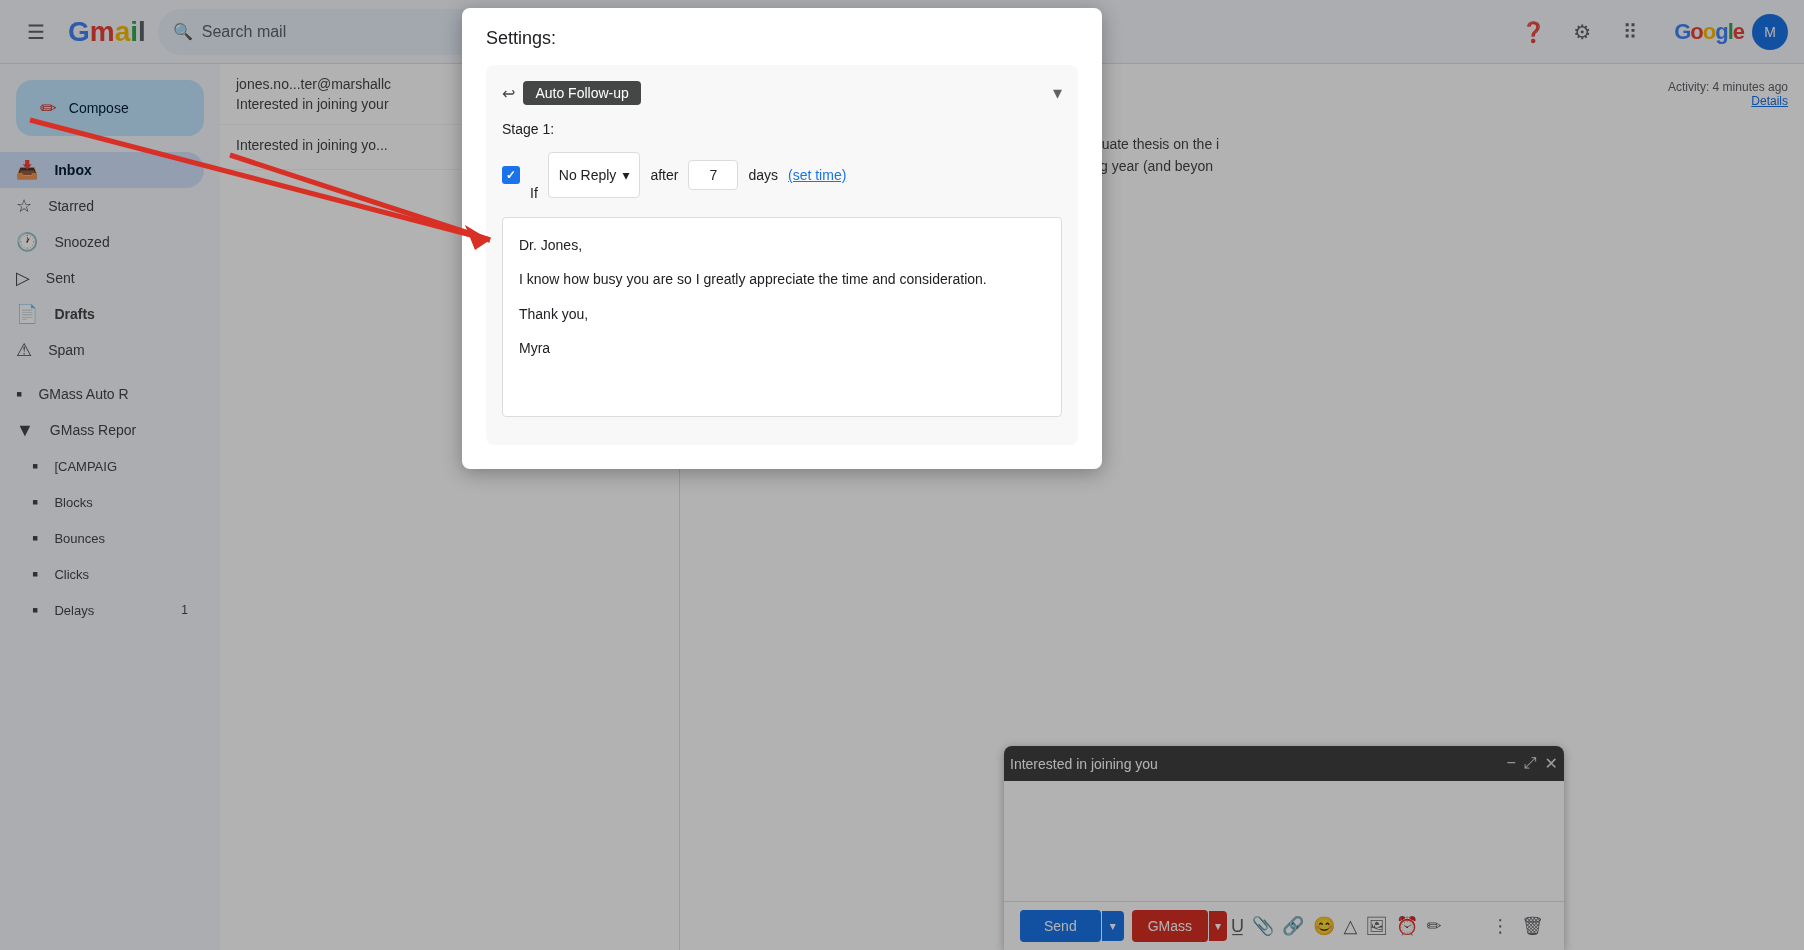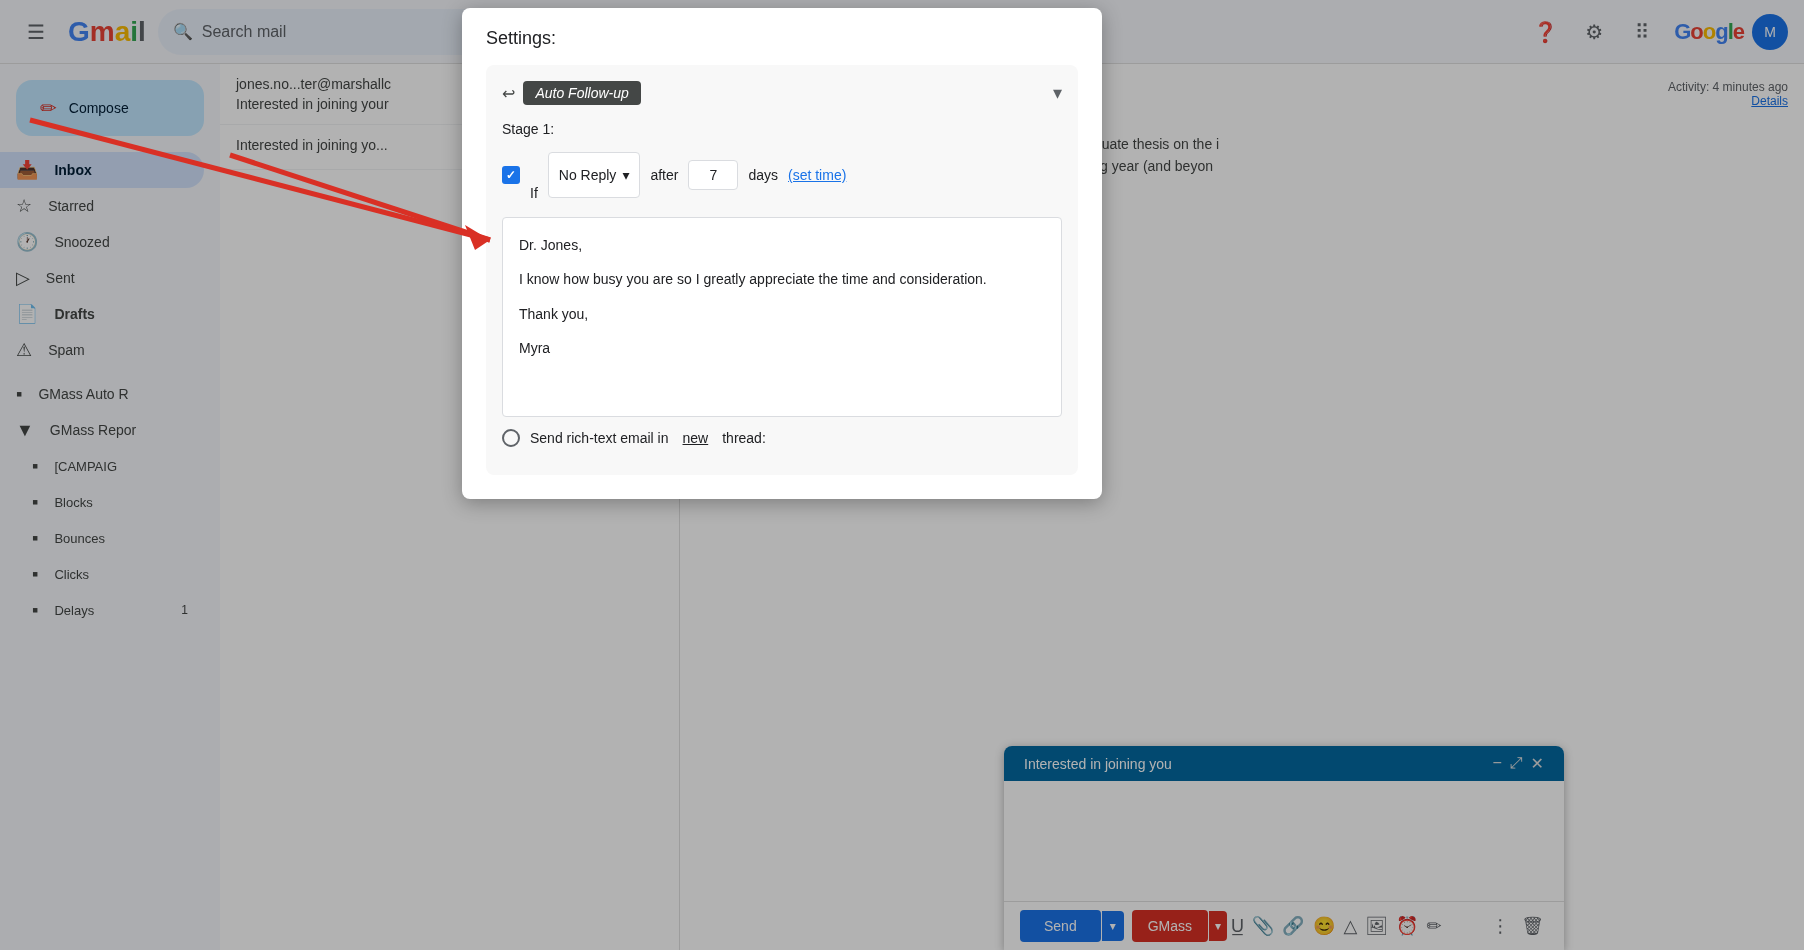--- a/index.html
+++ b/index.html
@@ -84,21 +84,21 @@
       justify-content: center;
       cursor: pointer;
       font-size: 20px;
       color: #5f6368;
     }
 
     .google-logo {
       font-size: 22px;
       font-weight: bold;
       letter-spacing: -1px;
-      margin-left: 4px;
+      margin-left: 16px;
     }
     .google-logo span:nth-child(1) { color: #4285f4; }
     .google-logo span:nth-child(2) { color: #ea4335; }
     .google-logo span:nth-child(3) { color: #fbbc04; }
     .google-logo span:nth-child(4) { color: #4285f4; }
     .google-logo span:nth-child(5) { color: #34a853; }
     .google-logo span:nth-child(6) { color: #ea4335; }
 
     .avatar-btn {
       width: 36px;
@@ -239,23 +239,23 @@
       bottom: 0;
       right: 240px;
       width: 560px;
       background: white;
       border-radius: 8px 8px 0 0;
       box-shadow: 0 2px 10px rgba(0,0,0,0.3);
       z-index: 5;
     }
 
     .compose-header {
-      background: #0369a1;
+      background: #404040;
       color: white;
-      padding: 8px 20px;
+      padding: 8px 6px;
       border-radius: 8px 8px 0 0;
       display: flex;
       align-items: center;
       justify-content: space-between;
       font-size: 14px;
     }
 
     .compose-header-actions {
       display: flex;
       gap: 8px;
@@ -382,21 +382,20 @@
       color: #444746;
     }
 
     .auto-followup-badge {
       background: #444746;
       color: white;
       padding: 4px 12px;
       border-radius: 4px;
       font-size: 14px;
       font-weight: 500;
-      font-style: italic;
     }
 
     .chevron-down {
       font-size: 18px;
       color: #5f6368;
       cursor: pointer;
     }
 
     .stage-label {
       font-size: 14px;
@@ -711,26 +710,20 @@
 
     <div class="email-compose-box">
       <div class="email-text-content">
         <p>Dr. Jones,</p>
         <p>I know how busy you are so I greatly appreciate the time and consideration.</p>
         <p>Thank you,</p>
         <p>Myra</p>
       </div>
     </div>
 
-    <div class="radio-option">
-      <div class="radio-circle unselected"></div>
-      <span>Send rich-text email in</span>
-      <span style="text-decoration:underline;margin:0 4px;">new</span>
-      <span>thread:</span>
-    </div>
 
   </div>
 </div>
 
 <svg style="position:absolute;top:0;left:0;width:1804px;height:950px;z-index:30;pointer-events:none;">
 
   <line x1="230" y1="155" x2="490" y2="240" stroke="#d93025" stroke-width="5"></line>
 
   <polygon points="490,240 465,225 475,250" fill="#d93025"></polygon>
 

